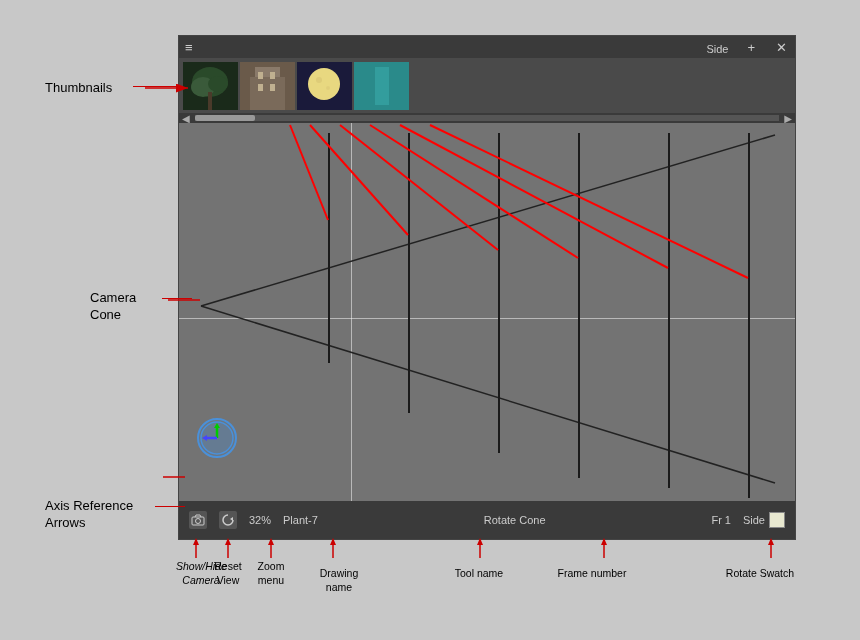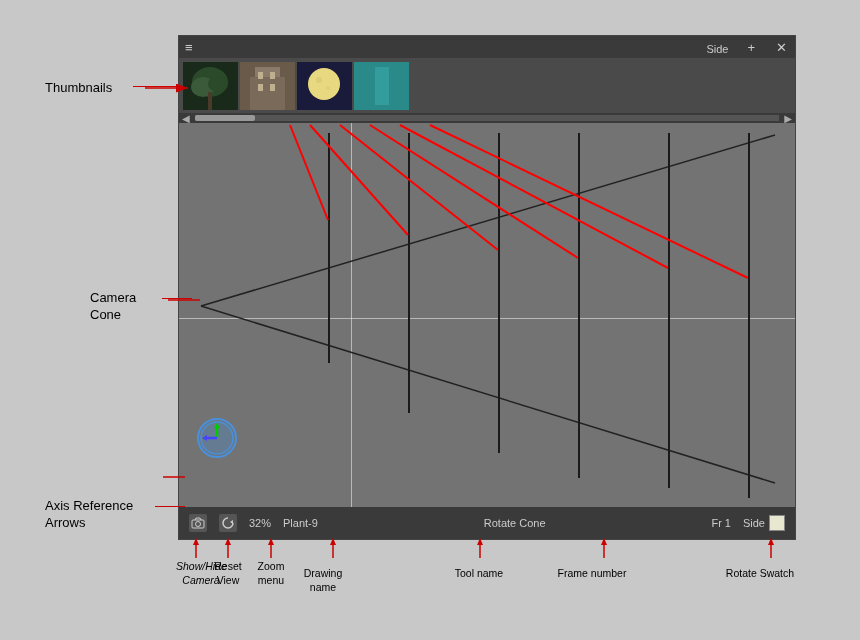--- a/index.html
+++ b/index.html
@@ -211,21 +211,21 @@
       align-items: center;
       justify-content: center;
     }
 
     
     #status-bar {
       position: absolute;
       bottom: 0;
       left: 0;
       width: 100%;
-      height: 32px;
+      height: 38px;
       background: #3a3a3a;
       display: flex;
       align-items: center;
       padding: 0 4px;
       gap: 0;
     }
 
     .status-item {
       color: #ccc;
       font-size: 11px;
@@ -387,21 +387,21 @@
         <svg width="14" height="14" viewBox="0 0 14 14">
           <path d="M7 2 A5 5 0 1 0 12 7" fill="none" stroke="#ccc" stroke-width="1.5"></path>
           <polygon points="12,4 12,8 9,6" fill="#ccc"></polygon>
         </svg>
       </div>
     </div>
     <div class="status-item">
       <span>32%</span>
     </div>
     <div class="status-item">
-      <span>Plant-9</span>
+      <span>Plant-7</span>
     </div>
     <div class="status-divider"></div>
     <div class="status-item">
       <span>Rotate Cone</span>
     </div>
     <div class="status-divider"></div>
     <div class="status-item">
       <span>Fr 1</span>
     </div>
     <div class="status-item">
@@ -482,21 +482,21 @@
 <div class="bottom-ann" style="left: 207px; top: 560px; width: 42px;">
   <span>Reset
 View</span>
 </div>
 
 <div class="bottom-ann" style="left: 250px; top: 560px; width: 42px;">
   <span>Zoom
 menu</span>
 </div>
 
-<div class="bottom-ann" style="left: 292px; top: 567px; width: 62px;">
+<div class="bottom-ann" style="left: 308px; top: 567px; width: 62px;">
   <span>Drawing name</span>
 </div>
 
 <div class="bottom-ann" style="left: 448px; top: 567px; width: 62px;">
   <span>Tool name</span>
 </div>
 
 <div class="bottom-ann" style="left: 557px; top: 567px; width: 70px;">
   <span>Frame number</span>
 </div>

